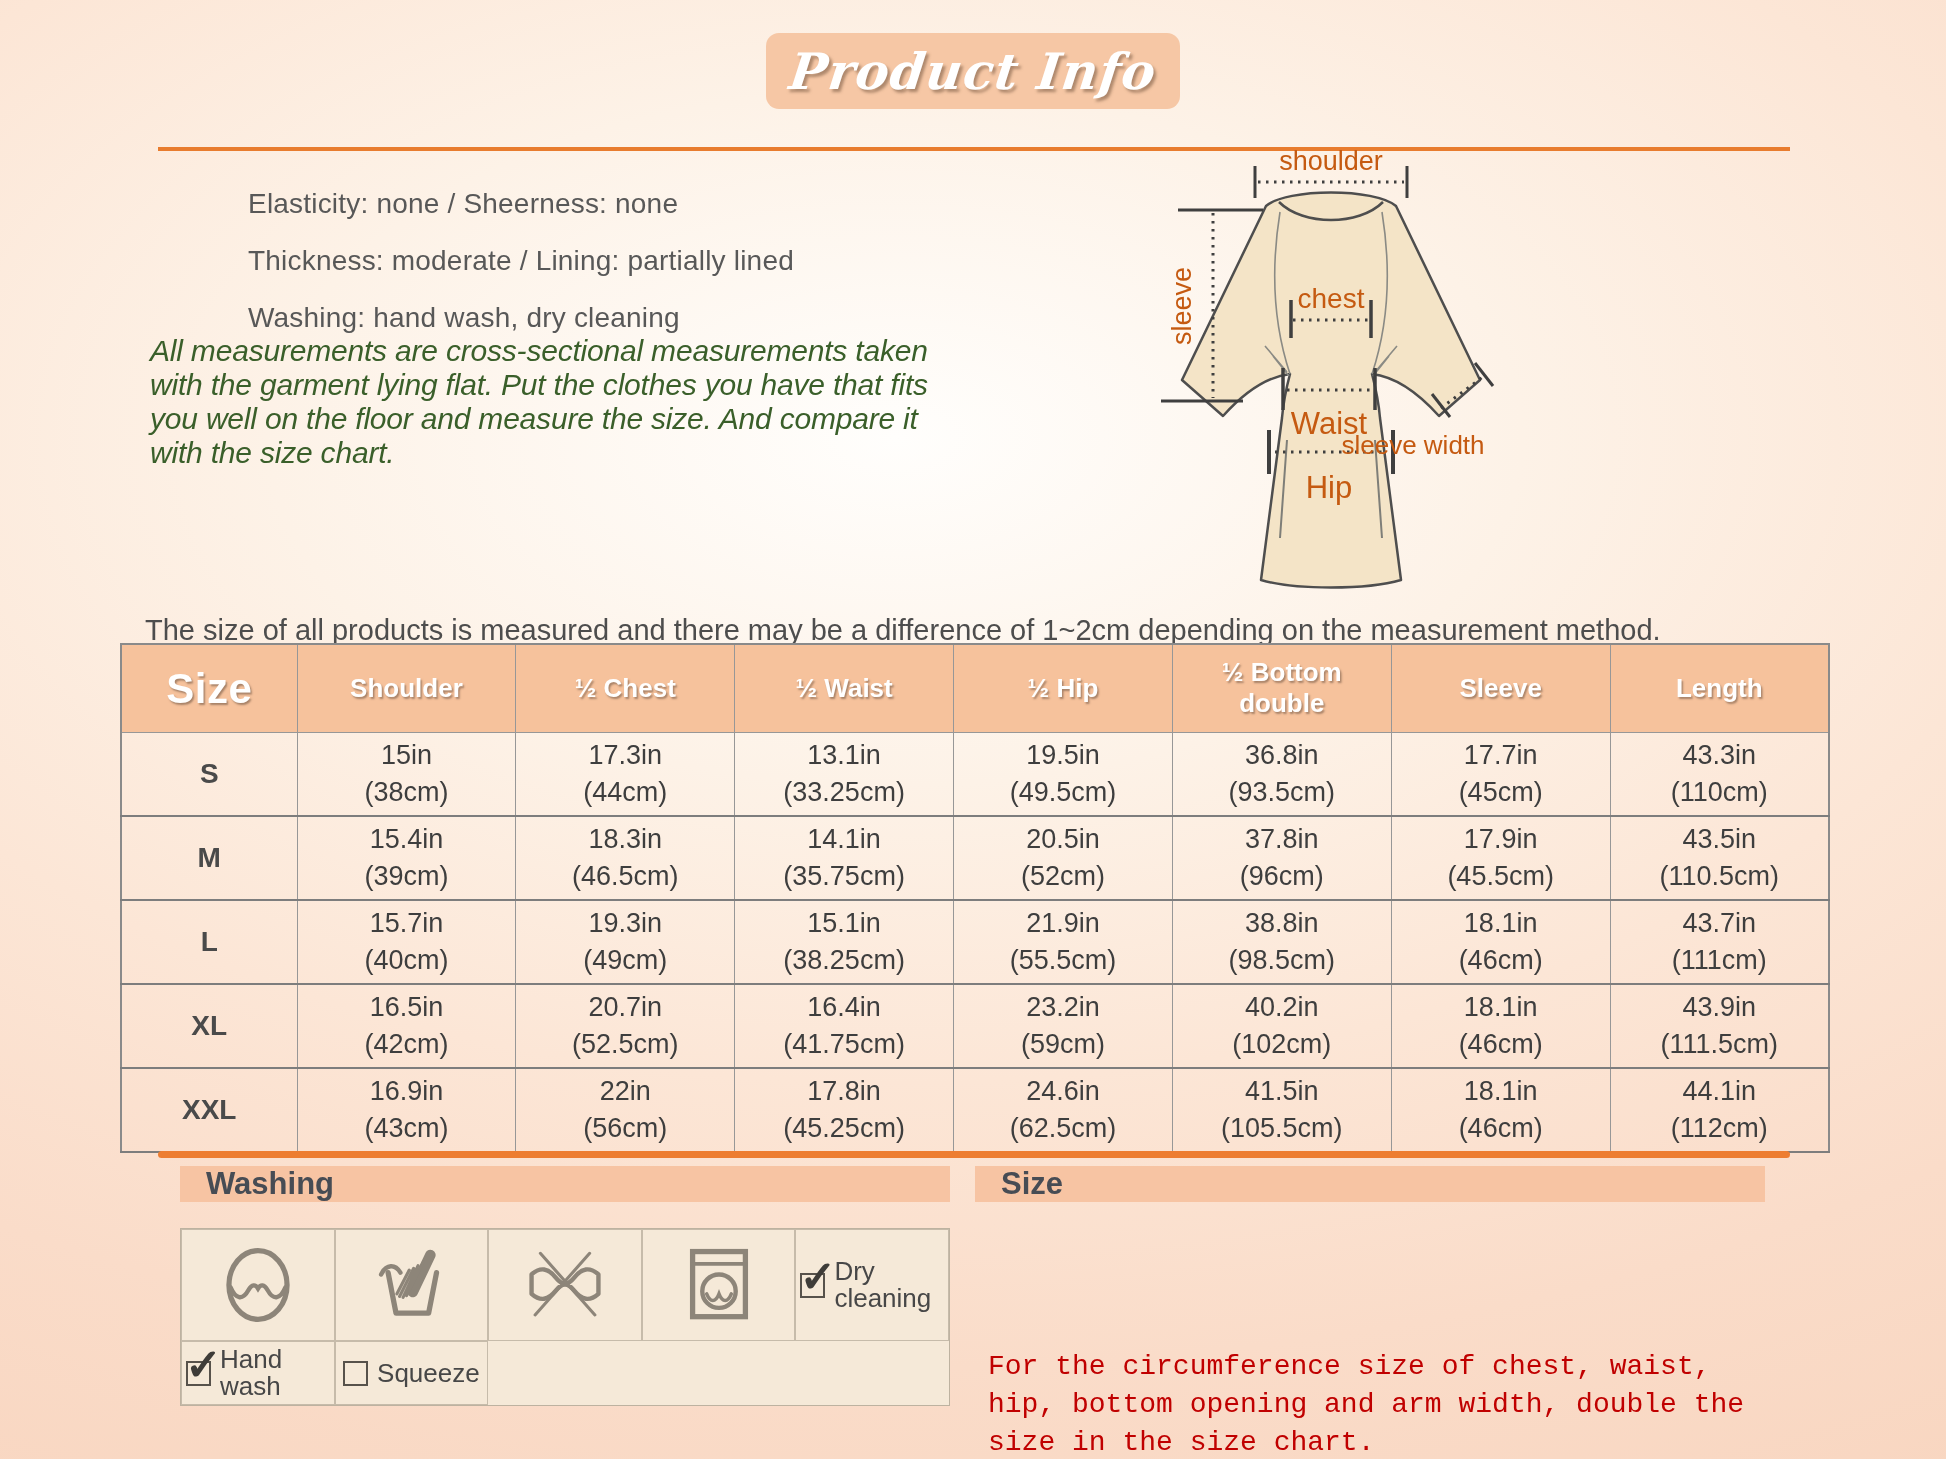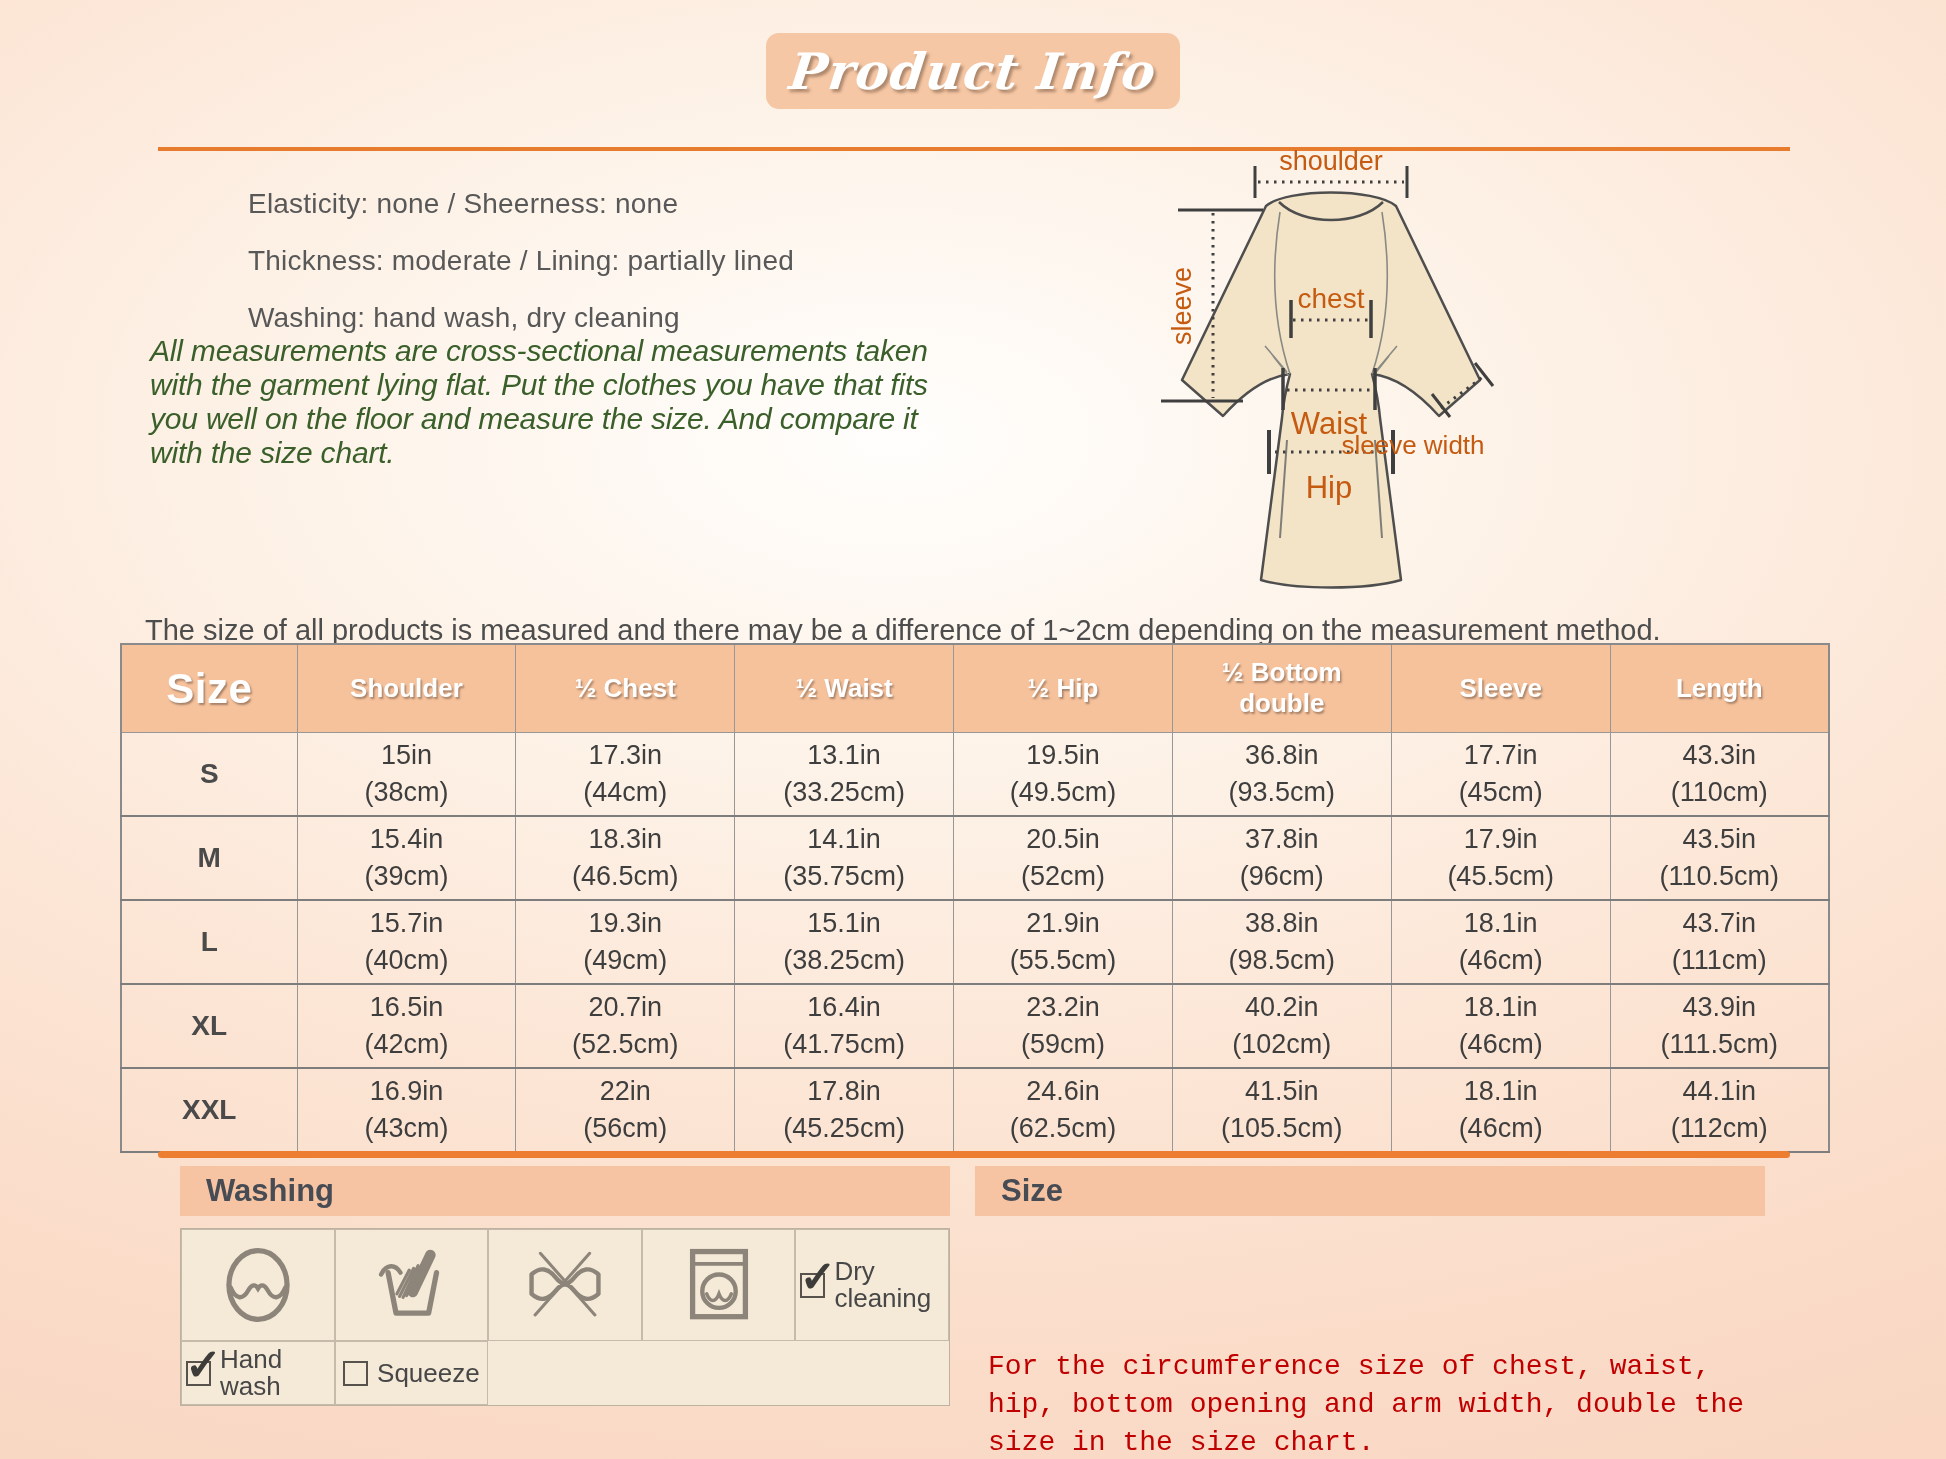--- a/index.html
+++ b/index.html
@@ -59,21 +59,21 @@
   table.size-chart th.size-col { font-size: 42px; letter-spacing: .5px; }
   table.size-chart td {
     height: 84px; border: 1.6px solid #979797; border-bottom: 2.5px solid #7d7d7d;
     text-align: center; vertical-align: middle; color: #3e3e3e; font-size: 27px;
   }
   table.size-chart td.size-label { font-weight: bold; font-size: 28px; color: #4a4a4a; }
   table.size-chart td .ln { line-height: 37px; }
 
   
   .bar {
-    background: #f7c4a3; height: 50px; display: flex; align-items: center;
+    background: #f7c4a3; height: 36px; display: flex; align-items: center;
     padding-left: 26px; font-size: 31px; font-weight: bold; color: #474c54;
   }
   .bar-washing { left: 180px; top: 1166px; width: 770px; }
   .bar-size    { left: 975px; top: 1166px; width: 790px; }
 
   
   .wash-grid {
     left: 180px; top: 1228px; width: 770px;
     display: grid; grid-template-columns: repeat(5, 1fr); grid-template-rows: 112px 64px;
     background: #f5e9d8; border: 1.5px solid #bdb2a0;

